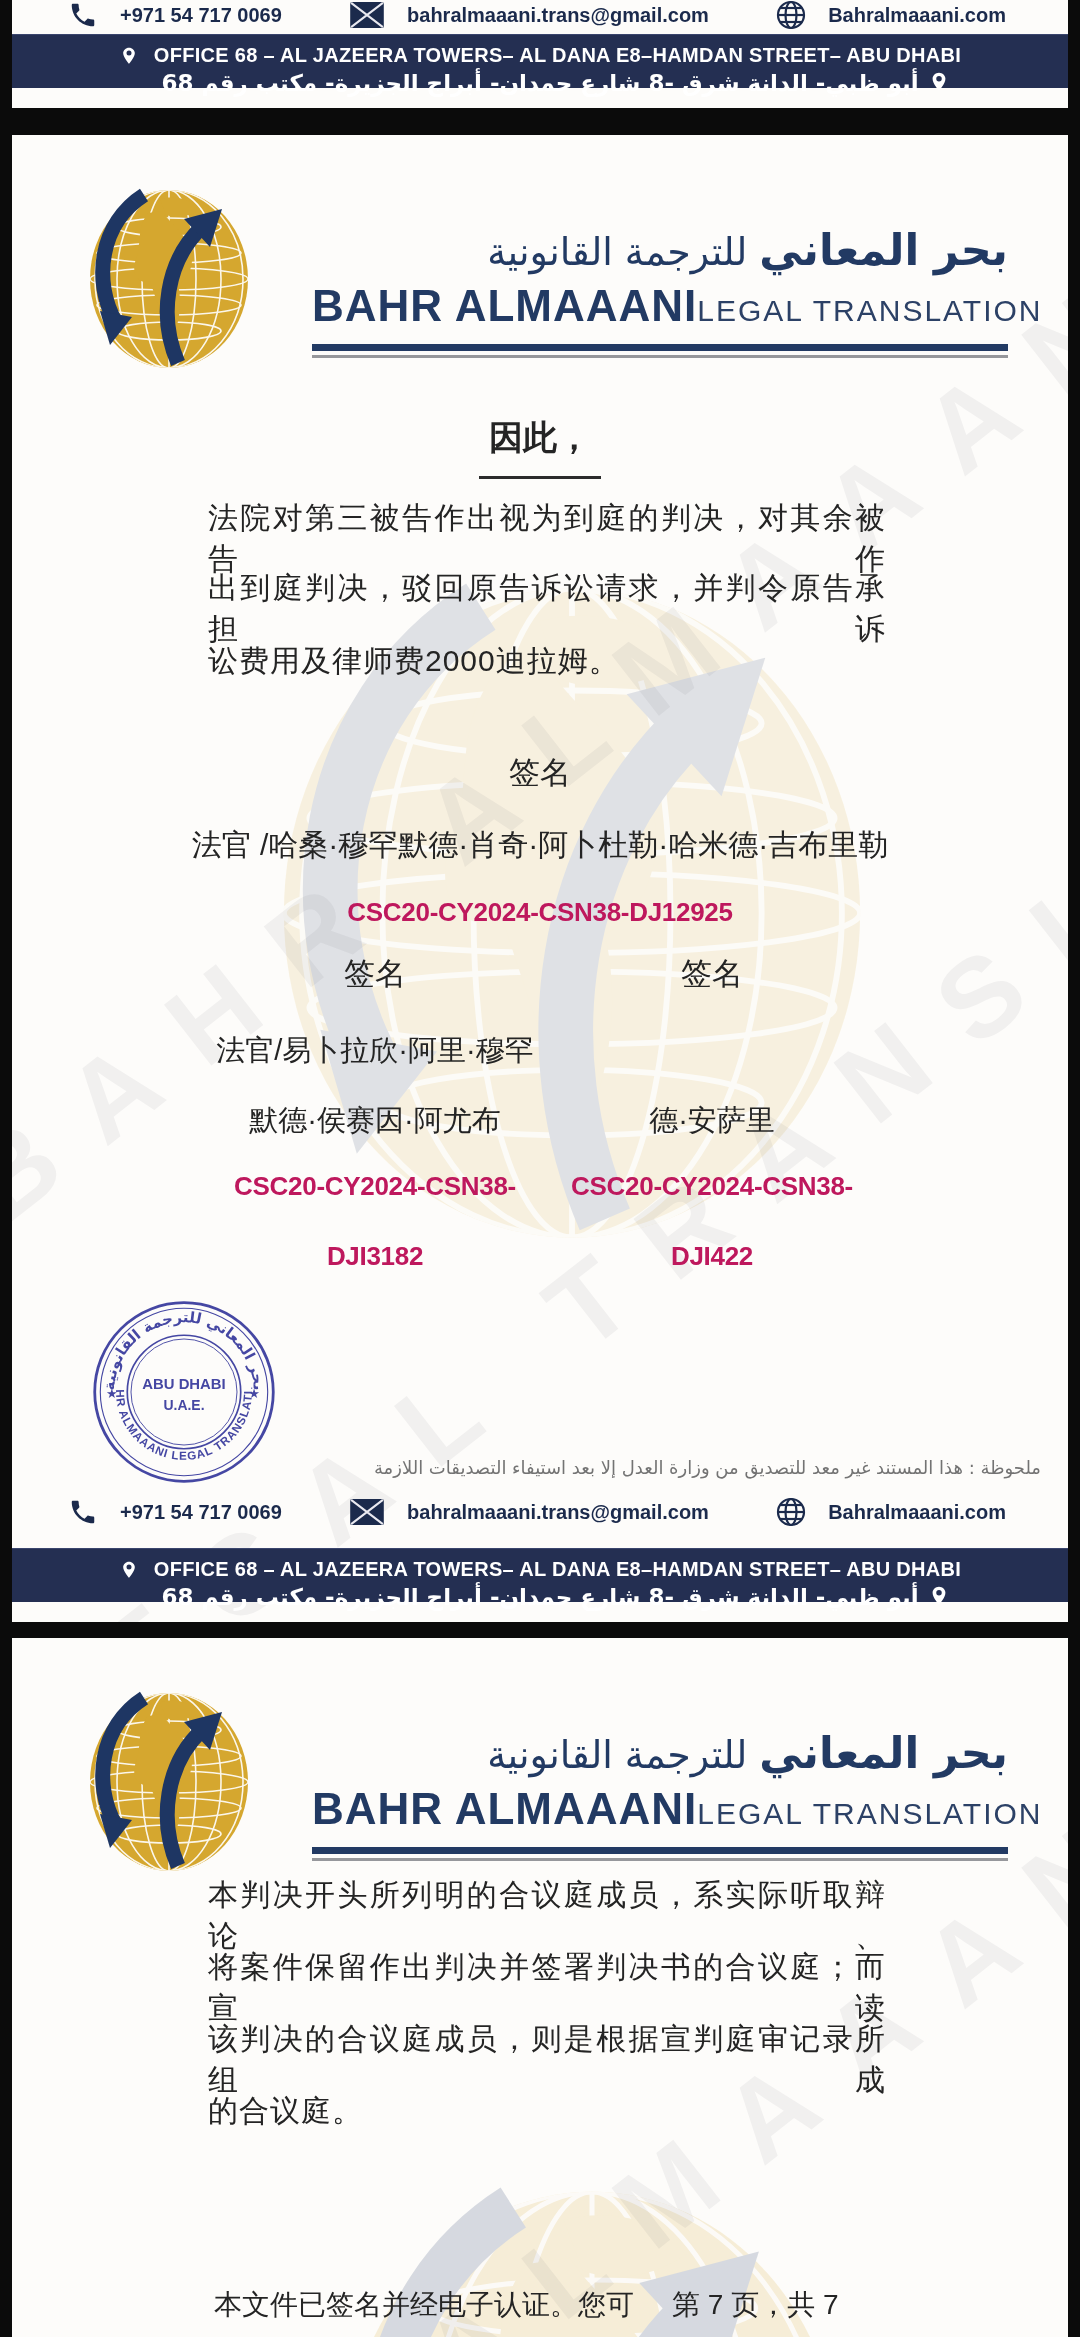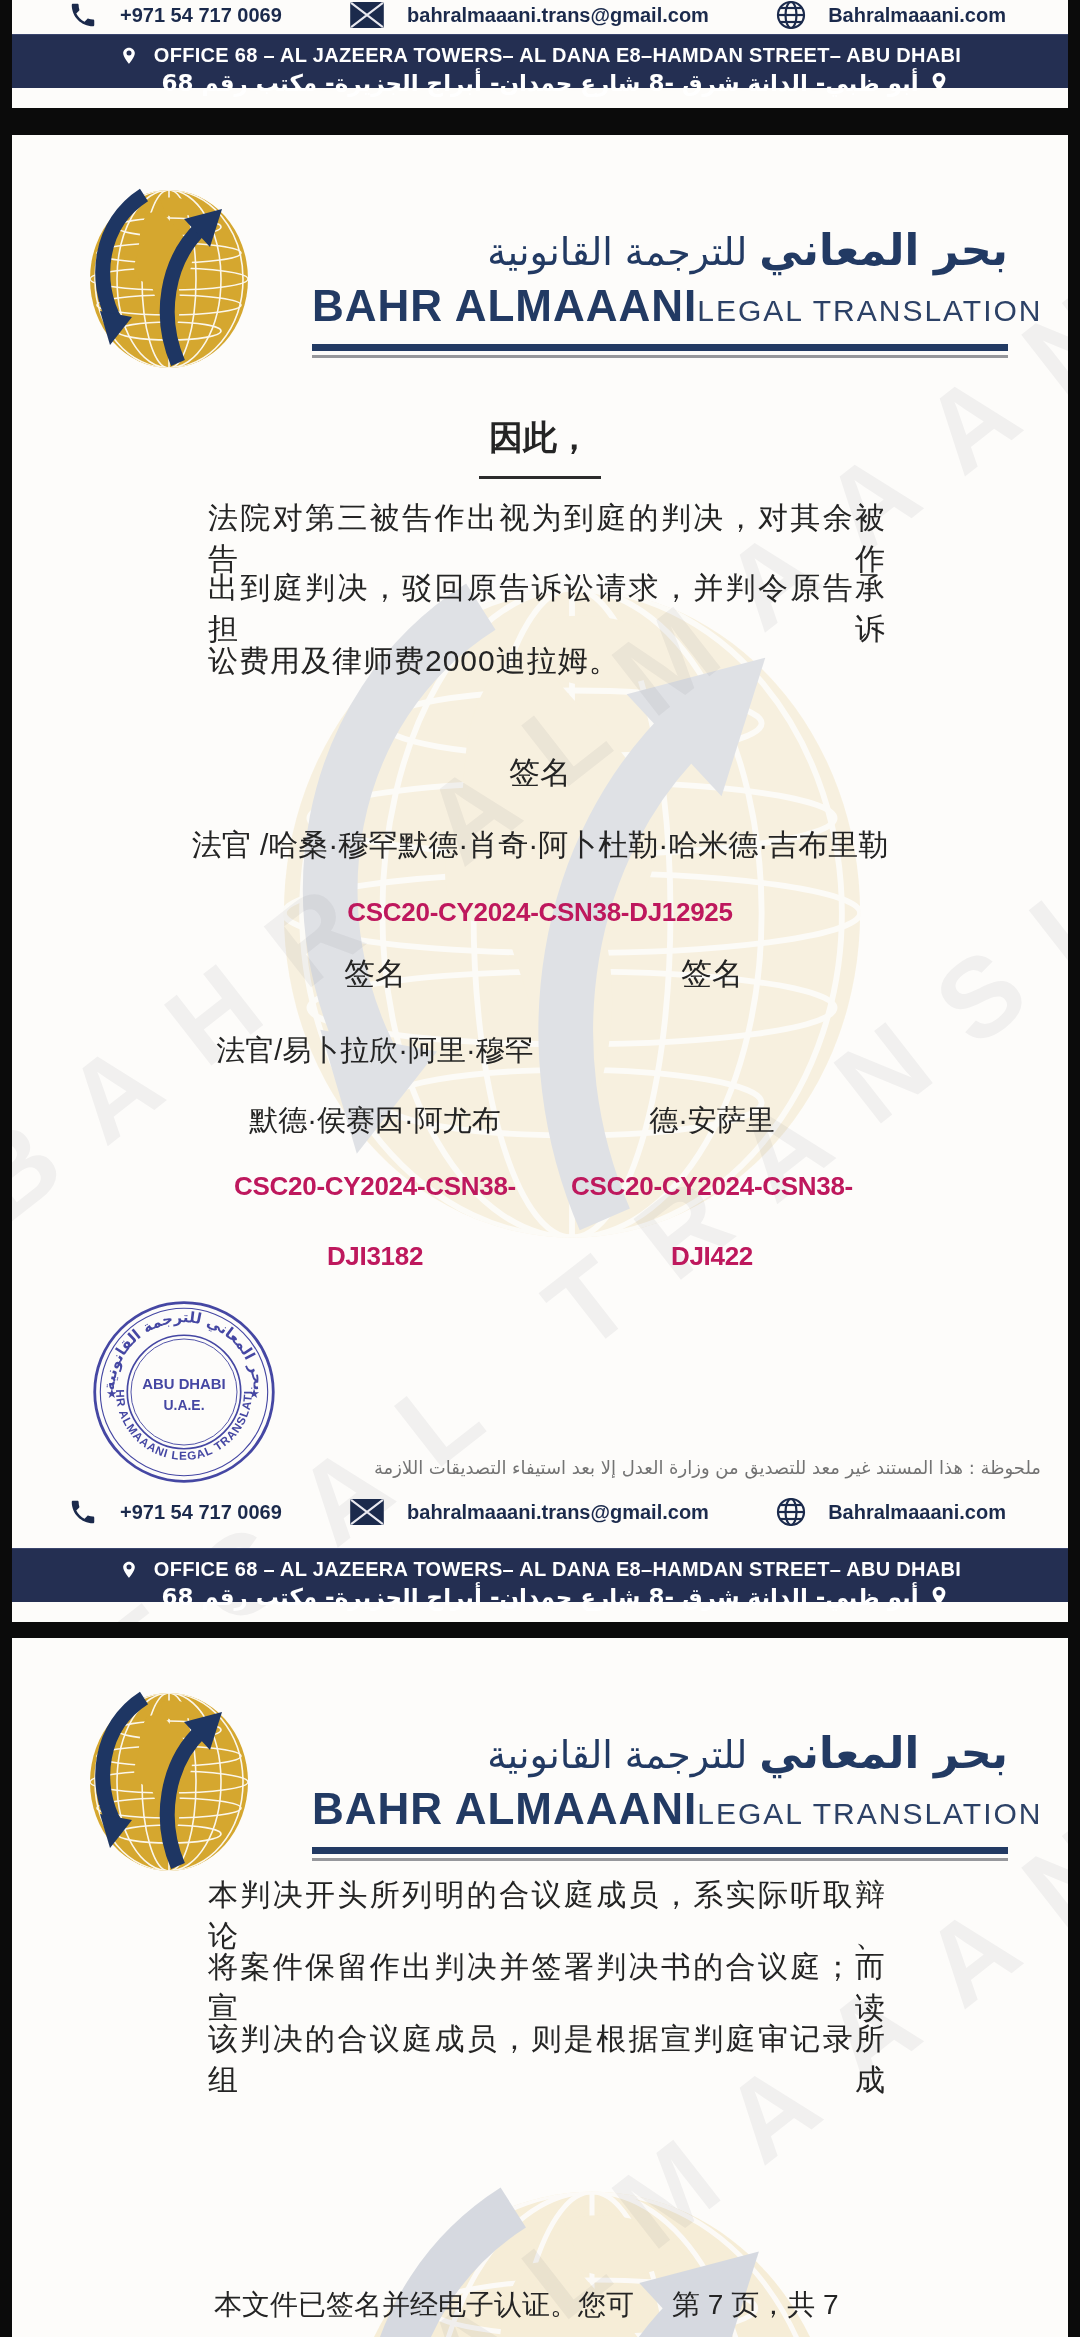--- a/index.html
+++ b/index.html
@@ -275,16 +275,17 @@
         <span class="sub">LEGAL TRANSLATION</span>
       </div>
       <div class="rule-thick"></div>
       <div class="rule-thin"></div>
     </div>
   </div>
 
   <div class="pline cn just" style="top:237px;">本判决开头所列明的合议庭成员，系实际听取辩论、</div>
   <div class="pline cn just" style="top:309px;">将案件保留作出判决并签署判决书的合议庭；而宣读</div>
   <div class="pline cn just" style="top:381px;">该判决的合议庭成员，则是根据宣判庭审记录所组成</div>
+  <div class="pline cn" style="top:453px;">的合议庭。</div>
 
   <div class="p2-footer cn">本文件已签名并经电子认证。您可</div>
   <div class="p2-pageinfo cn">第 7 页，共 7</div>
 </div>
 
 </body></html>

